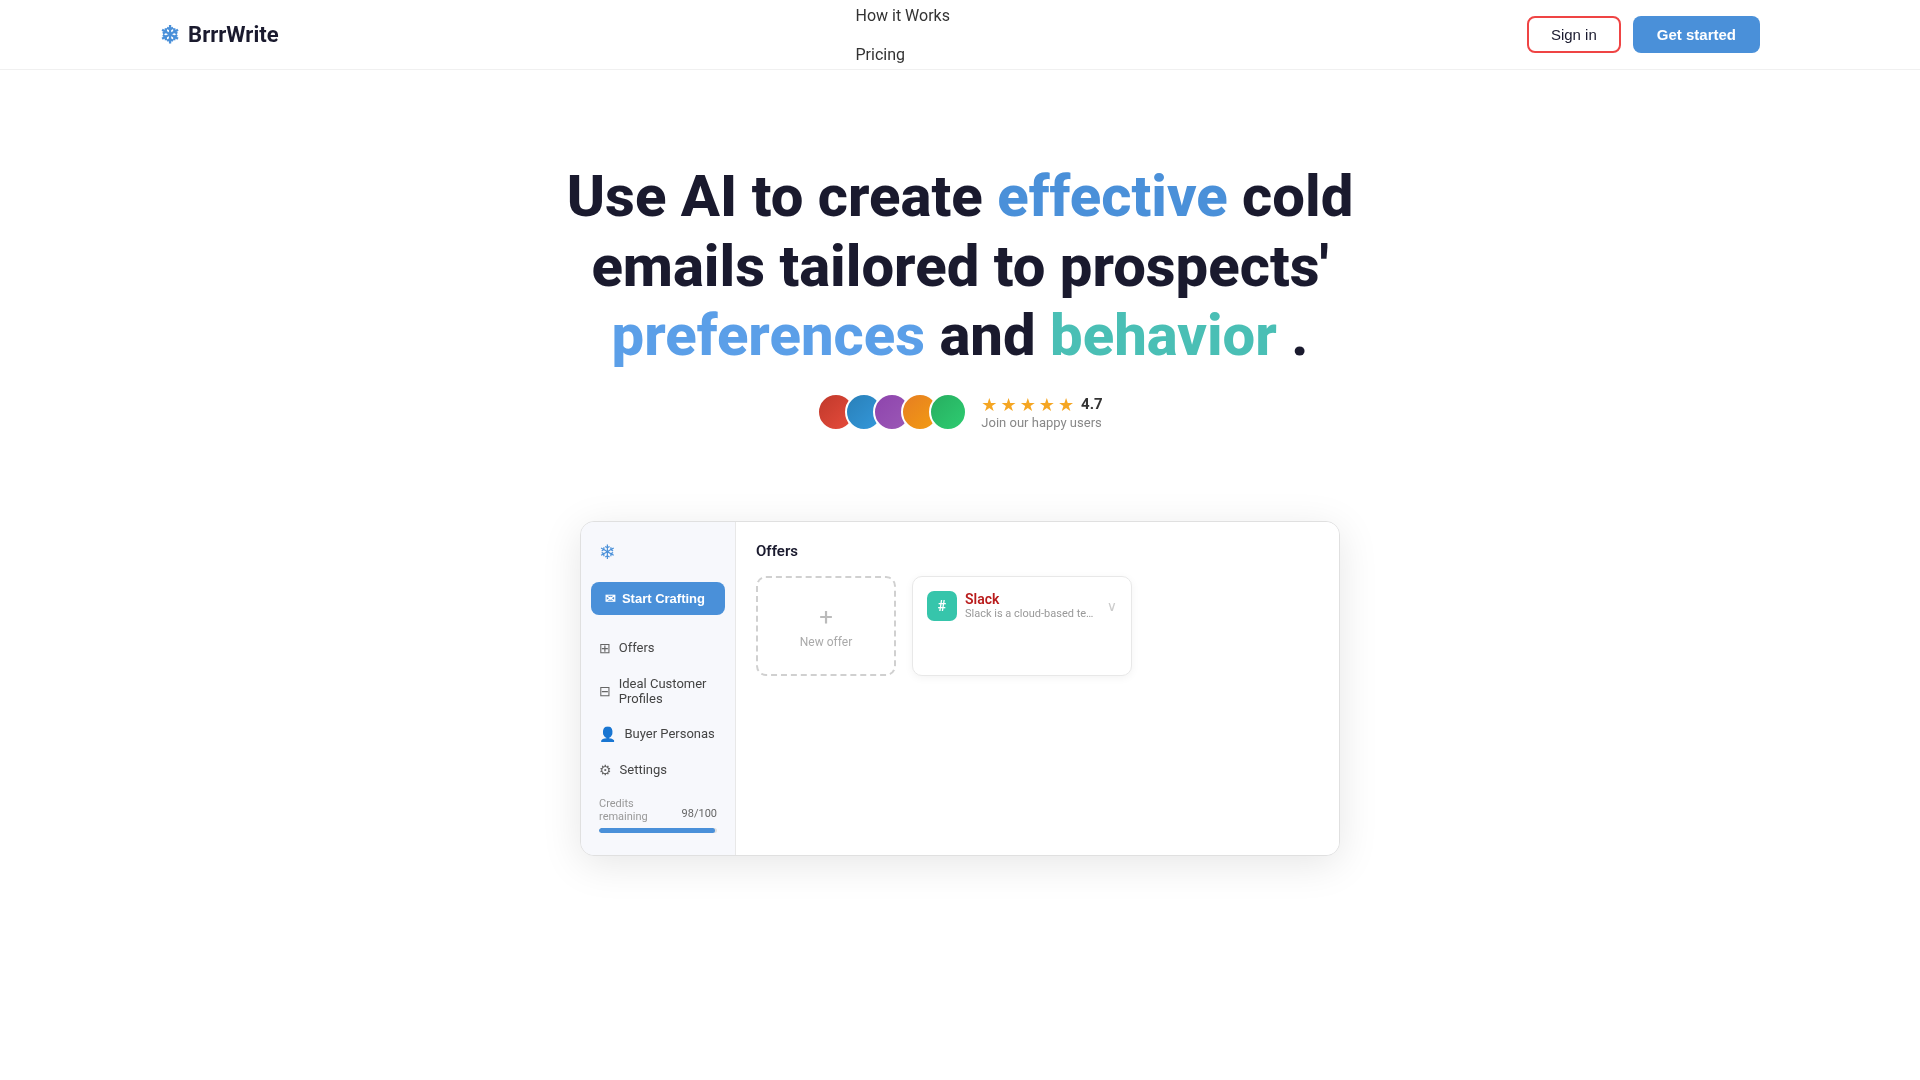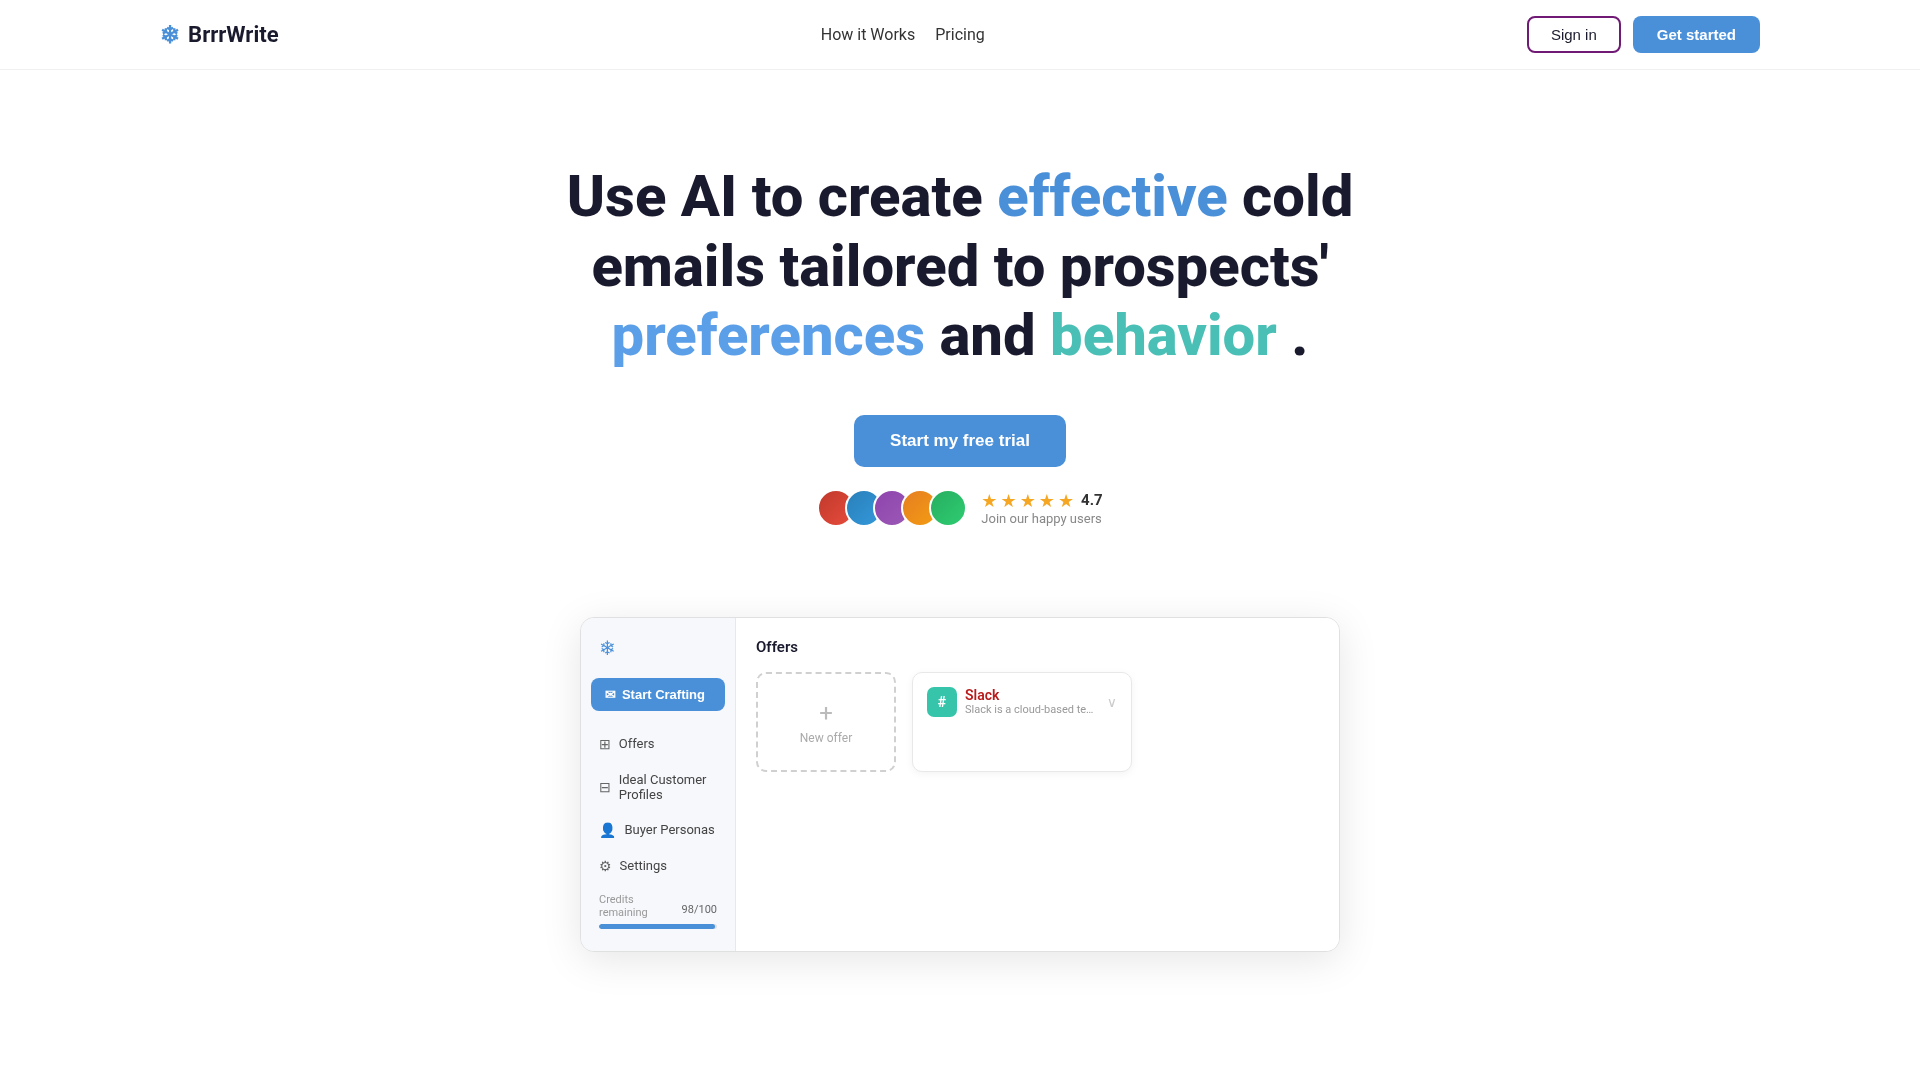--- a/index.html
+++ b/index.html
@@ -30,35 +30,36 @@
       color: #1a1a2e;
     }
     .snowflake-icon {
       color: #4A90D9;
       font-size: 24px;
     }
     .nav-links {
       display: flex;
       align-items: flex-start;
       gap: 20px;
+      flex-direction: column;
     }
     .nav-link {
       font-size: 16px;
       color: #333;
       text-decoration: none;
       cursor: pointer;
     }
     .nav-actions {
       display: flex;
       align-items: center;
       gap: 12px;
     }
     .btn-signin {
       padding: 8px 22px;
-      border: 2px solid #701a75;
+      border: 2px solid #ef4444;
       border-radius: 8px;
       background: transparent;
       font-size: 15px;
       font-weight: 500;
       cursor: pointer;
       color: #1a1a2e;
     }
     .btn-getstarted {
       padding: 10px 24px;
       border: none;
@@ -369,21 +370,20 @@
   <h1 class="hero-title">
     <span>Use AI to create </span>
     <span class="highlight-blue">effective</span>
     <span> cold<br>emails tailored to prospects'</span>
     <br>
     <span class="highlight-light-blue">preferences</span>
     <span> and </span>
     <span class="highlight-teal">behavior</span>
     <span>.</span>
   </h1>
-  <button class="btn-trial">Start my free trial</button>
   <div class="social-proof">
     <div class="avatars">
       <div class="avatar avatar-1"></div>
       <div class="avatar avatar-2"></div>
       <div class="avatar avatar-3"></div>
       <div class="avatar avatar-4"></div>
       <div class="avatar avatar-5"></div>
     </div>
     <div class="rating-info">
       <div class="stars">

